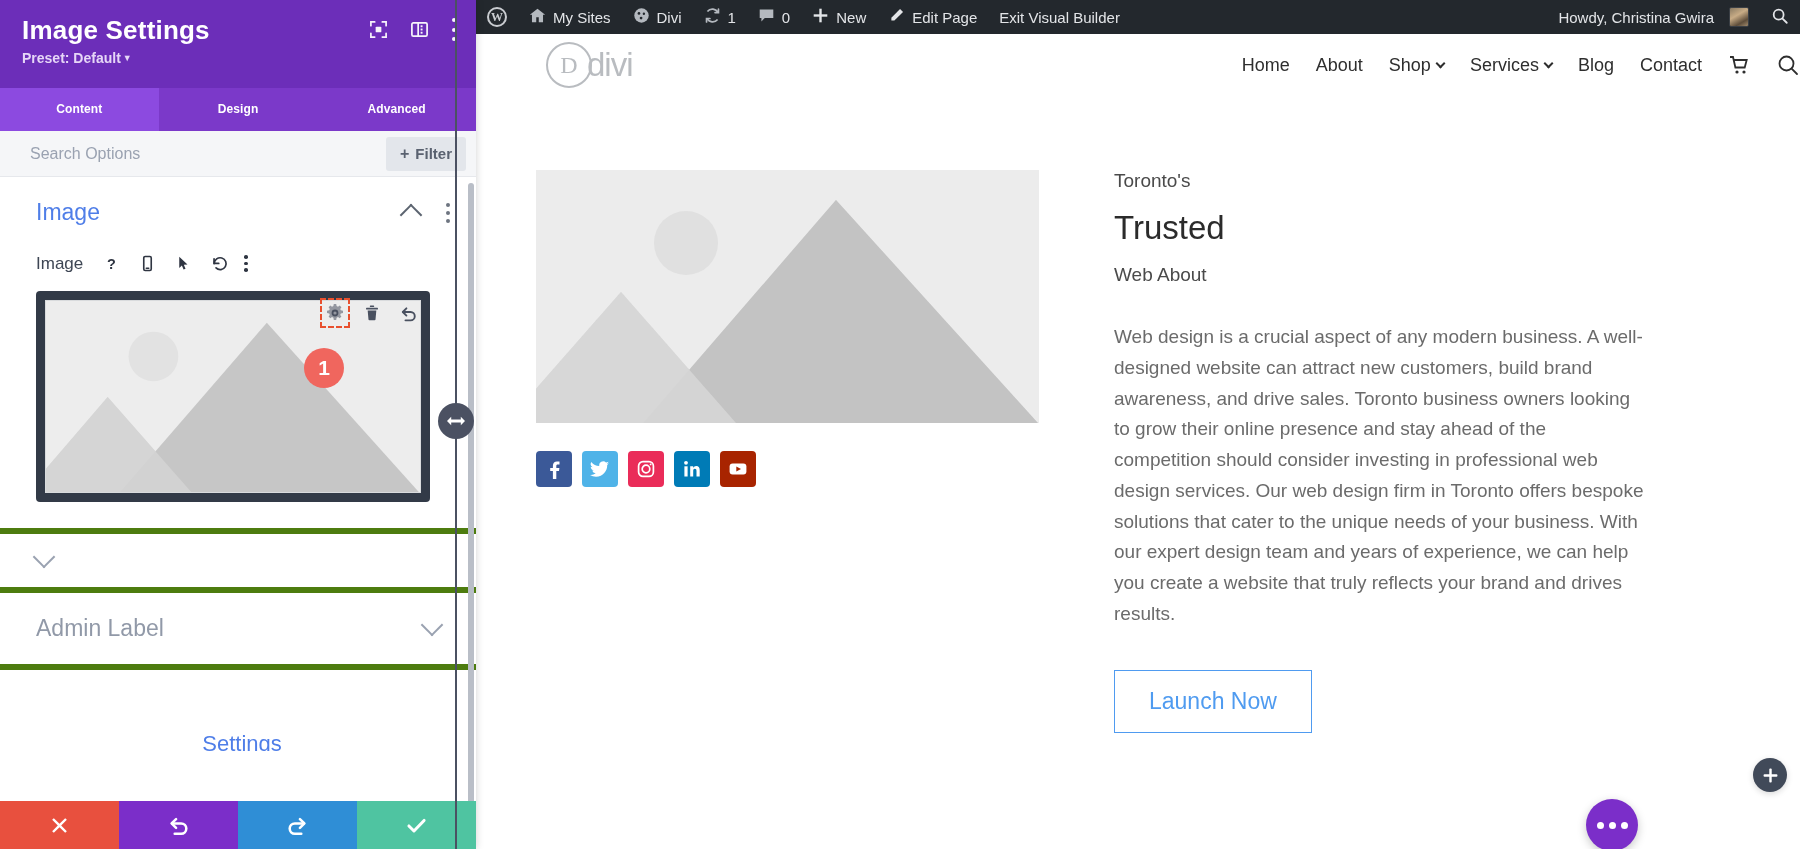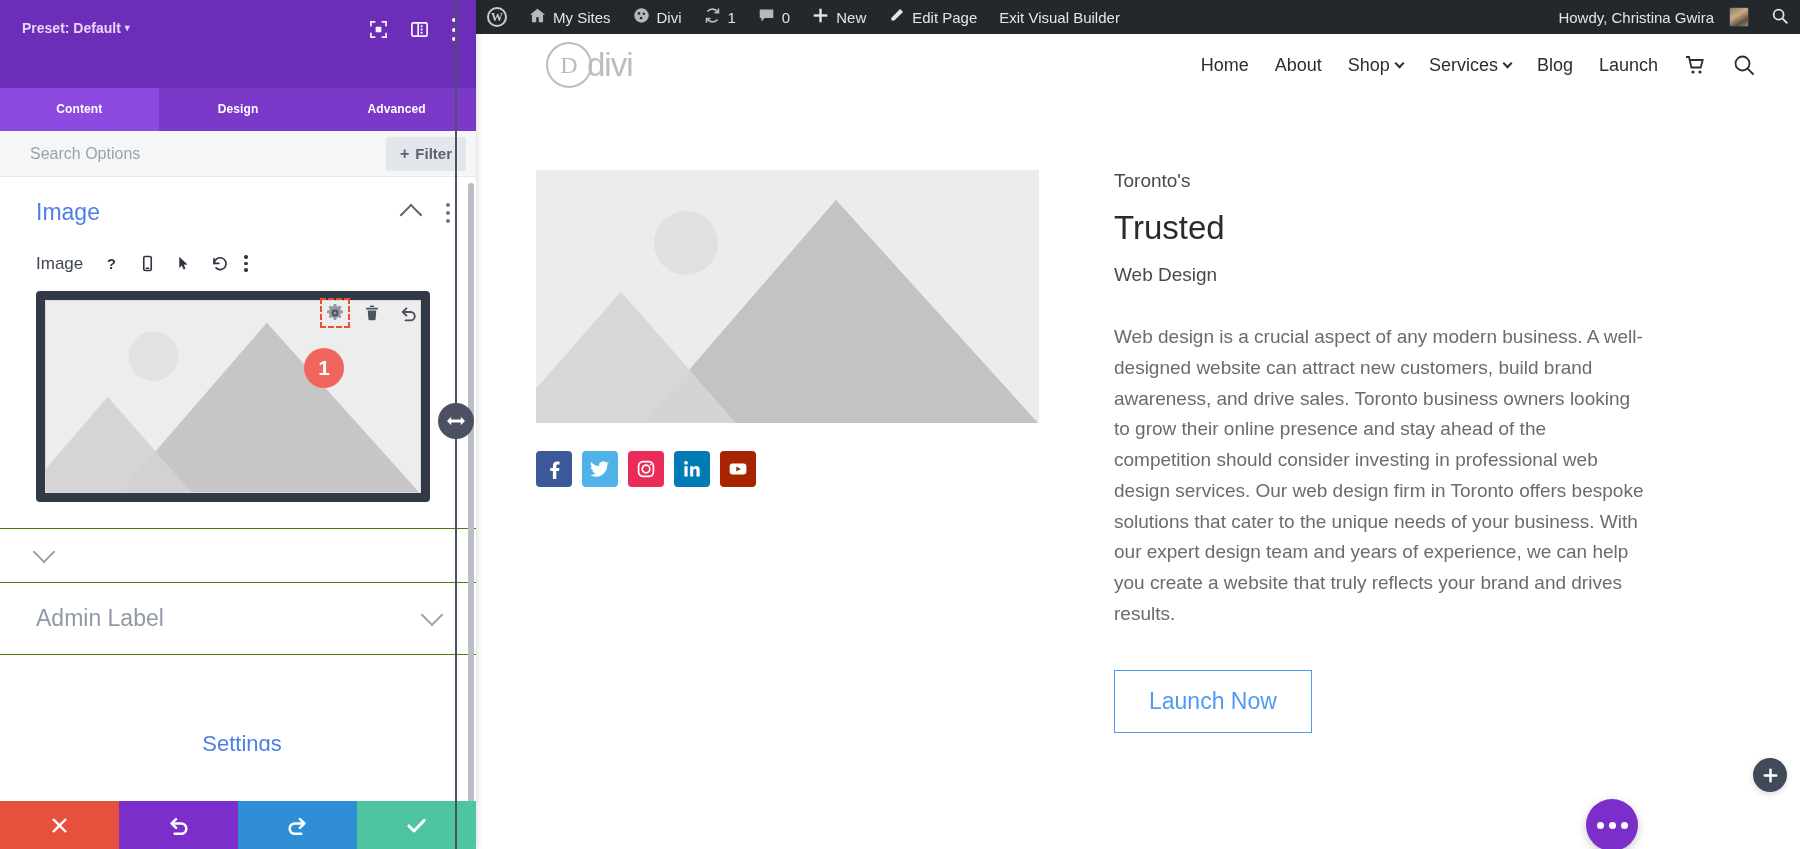--- a/index.html
+++ b/index.html
@@ -57,21 +57,21 @@
   .filter-btn {
     background:#e3e6eb; color:#5a6270; font-size:15px; font-weight:bold;
     border:none; border-radius:3px; padding:8px 14px; cursor:pointer;
     display:flex; align-items:center; gap:6px; font-family:inherit;
   }
   .filter-btn .plus { font-size:16px; font-weight:bold; }
 
   .panel-body { flex:1; overflow:hidden; position:relative; background:#fff;}
 
   .section {
-    border-bottom:1px solid #4d7c0f;
+    border-bottom:6px solid #4d7c0f;
   }
   .section-head {
     display:flex; align-items:center; padding:22px 26px 22px 36px; cursor:pointer;
   }
   .section-title { font-size:23px; color:#9199a8; font-weight:normal; flex:1;}
   .section.open .section-title { color:#4f7ee8; }
   .chev {
     width:16px; height:16px; border-right:2.4px solid #9aa2b1; border-bottom:2.4px solid #9aa2b1;
     transform:rotate(45deg); margin-right:10px; margin-top:-7px;
   }
@@ -168,21 +168,21 @@
   .site-header {
     height:62px; display:flex; align-items:center; padding:0 0 0 70px; background:#fff;
   }
   .divi-logo { display:flex; align-items:center; gap:1px; }
   .divi-logo .d-mark {
     width:46px; height:46px; border:2px solid #b9bcc0; border-radius:50%;
     display:flex; align-items:center; justify-content:center;
     font-size:24px; color:#b9bcc0; font-family:"Liberation Serif", serif;
   }
   .divi-logo .d-word { font-size:33px; color:#b9bcc0; letter-spacing:-1px; margin-left:-6px;}
-  .site-nav { margin-left:auto; display:flex; gap:26px; padding-right:44px; }
+  .site-nav { margin-left:auto; display:flex; gap:26px; }
   .nav-link { font-size:18px; color:#2e2e2e; cursor:pointer; display:flex; align-items:center; gap:6px; }
   .nav-caret { width:7px;height:7px;border-right:2px solid #2e2e2e;border-bottom:2px solid #2e2e2e;transform:rotate(45deg); margin-top:-4px;}
   .nav-ico { color:#2e2e2e; cursor:pointer; display:flex; align-items:center;}
 
   .site-main { display:flex; padding:74px 0 0 0; }
   .col-left { width:520px; margin-left:60px; }
   .col-right { width:530px; margin-left:58px; }
 
   .hero-img {
     width:503px; height:253px; background:#ececec; position:relative; overflow:hidden;
@@ -316,21 +316,21 @@
             <i class="nav-caret"></i>
           </span>
         <span class="nav-link">
             <span>Services</span>
             <i class="nav-caret"></i>
           </span>
         <span class="nav-link">
             <span>Blog</span>
           </span>
         <span class="nav-link">
-            <span>Launch</span>
+            <span>Contact</span>
           </span>
         <span class="nav-ico">
           <svg width="22" height="22" viewBox="0 0 22 22" fill="#2e2e2e">
               <path d="M2 3h3l2.4 10.5h9.3l2-7.5H6.5" fill="none" stroke="#2e2e2e" stroke-width="1.8"></path>
               <circle cx="9" cy="18" r="1.6"></circle>
               <circle cx="16" cy="18" r="1.6"></circle>
             </svg>
         </span>
         <span class="nav-ico">
           <svg width="24" height="24" viewBox="0 0 24 24" fill="none" stroke="#2e2e2e" stroke-width="1.8">
@@ -384,21 +384,21 @@
                 <rect x="1.6" y="4.6" width="16.8" height="10.8" rx="3"></rect>
                 <path d="M8.3 7.6 13 10l-4.7 2.4z" fill="#a82400"></path>
               </svg>
           </span>
         </div>
       </div>
 
       <div class="col-right">
         <div class="eyebrow">Toronto's</div>
         <h1 class="headline">Trusted</h1>
-        <div class="subline">Web Design</div>
+        <div class="subline">Web About</div>
         <p class="body-copy">Web design is a crucial aspect of any modern business. A well-designed website can attract new customers, build brand awareness, and drive sales. Toronto business owners looking to grow their online presence and stay ahead of the competition should consider investing in professional web design services. Our web design firm in Toronto offers bespoke solutions that cater to the unique needs of your business. With our expert design team and years of experience, we can help you create a website that truly reflects your brand and drives results.</p>
         <button class="cta-btn">Launch Now</button>
       </div>
     </div>
 
     <div class="add-circ" style="left:1277px; top:724px;">
       <svg width="15" height="15" viewBox="0 0 16 16" fill="#fff">
           <rect x="6.7" y="0.6" width="2.6" height="14.8" rx="1"></rect>
           <rect x="0.6" y="6.7" width="14.8" height="2.6" rx="1"></rect>
         </svg>
@@ -415,20 +415,21 @@
     <div class="handle-knob">
       <svg width="20" height="12" viewBox="0 0 20 12" fill="#fff">
           <path d="M1 6 5.2 1.8v2.6h9.6V1.8L19 6l-4.2 4.2V7.6H5.2v2.6z"></path>
         </svg>
     </div>
   </div>
 
   <div id="settings-panel">
 
     <div class="panel-header">
+      <div class="panel-title">Image Settings</div>
       <div class="panel-preset">
         <span>Preset: Default</span><span class="caret">▼</span>
       </div>
       <div class="panel-header-icons">
         <span class="hdr-ico">
           <svg width="19" height="19" viewBox="0 0 20 20" fill="none" stroke="#fff" stroke-width="1.8">
               <path d="M2 6V2h4M18 6V2h-4M2 14v4h4M18 14v4h-4" stroke-linecap="round"></path>
               <rect x="7" y="7" width="6" height="6" rx="1" fill="#fff" stroke="none"></rect>
             </svg>
         </span>

